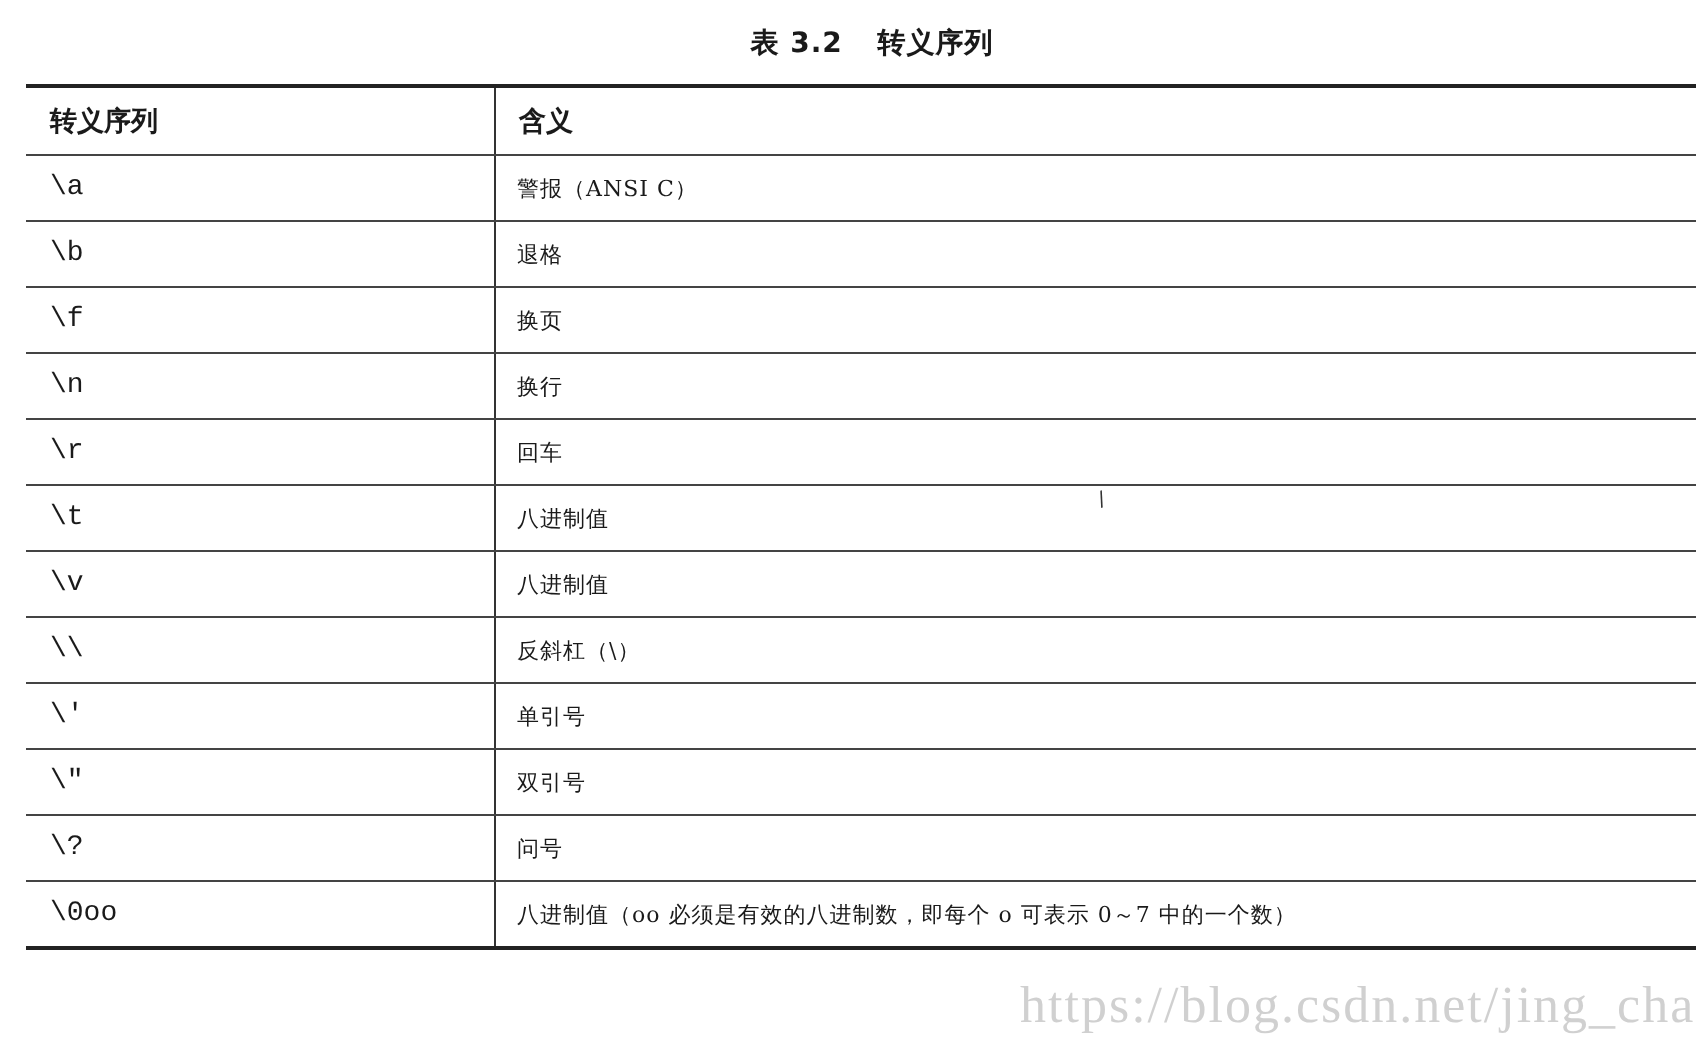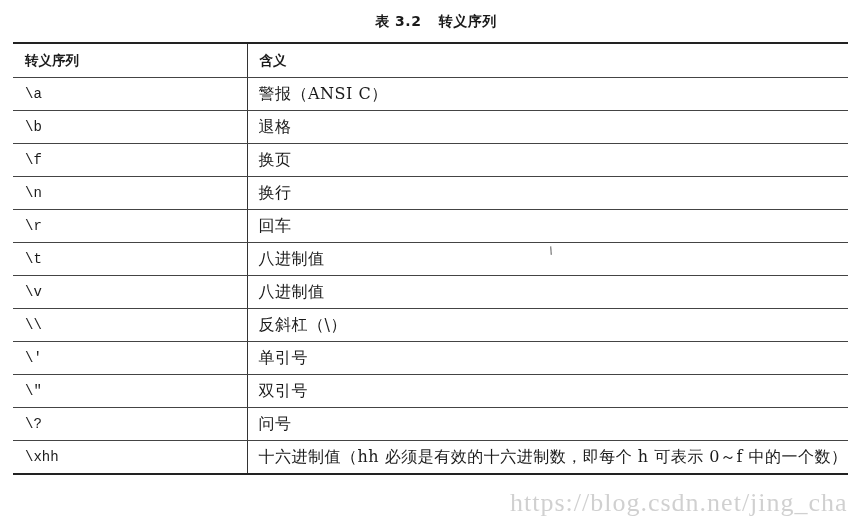--- a/index.html
+++ b/index.html
@@ -15,21 +15,21 @@
       border-top: 2px solid #222; border-bottom: 2px solid #222;
     }
     .tbl col.c1 { width: 234px; }
     .tbl th, .tbl td {
       border-bottom: 1.5px solid #444; text-align: left; padding: 0 0 0 12px;
       height: 32px; vertical-align: middle; white-space: nowrap;
     }
     .tbl th { height: 33px; font-family: "DejaVu Sans", sans-serif; font-weight: bold; font-size: 13.5px; }
     .tbl th:first-child, .tbl td:first-child { border-right: 1.5px solid #333; }
     .tbl td.seq { font-family: "Liberation Mono", "DejaVu Sans Mono", monospace; font-size: 14px; padding-left: 12px; }
-    .tbl td.mean { font-family: "DejaVu Serif", serif; font-size: 16px; padding-left: 11px; letter-spacing: 0.5px; margin-top: 24px; }
+    .tbl td.mean { font-family: "DejaVu Serif", serif; font-size: 11px; padding-left: 11px; letter-spacing: 0.5px; margin-top: 24px; }
     .tbl tr:last-child td { border-bottom: none; }
     .mark {
       position: absolute; left: 549px; top: 244px; width: 8px; height: 10px;
       font-family: "DejaVu Sans", sans-serif; font-size: 10px; color: #333; transform: rotate(-20deg);
     }
     .watermark {
       position: absolute; left: 510px; top: 488px;
       font-family: "Liberation Serif", serif; font-size: 26px; color: rgba(120,120,120,0.35);
       letter-spacing: 1px; pointer-events: none;
     }
@@ -92,20 +92,20 @@
       </tr>
     <tr>
         <td class="seq">\"</td>
         <td class="mean">双引号</td>
       </tr>
     <tr>
         <td class="seq">\?</td>
         <td class="mean">问号</td>
       </tr>
     <tr>
-        <td class="seq">\xhh</td>
-        <td class="mean">十六进制值（hh 必须是有效的十六进制数，即每个 h 可表示 0～f 中的一个数）</td>
+        <td class="seq">\0oo</td>
+        <td class="mean">八进制值（oo 必须是有效的八进制数，即每个 o 可表示 0～7 中的一个数）</td>
       </tr>
   </tbody>
 </table>
 
 <div class="mark">/</div>
 <div class="watermark">https://blog.csdn.net/jing_chao24</div>
 
 </body></html>

